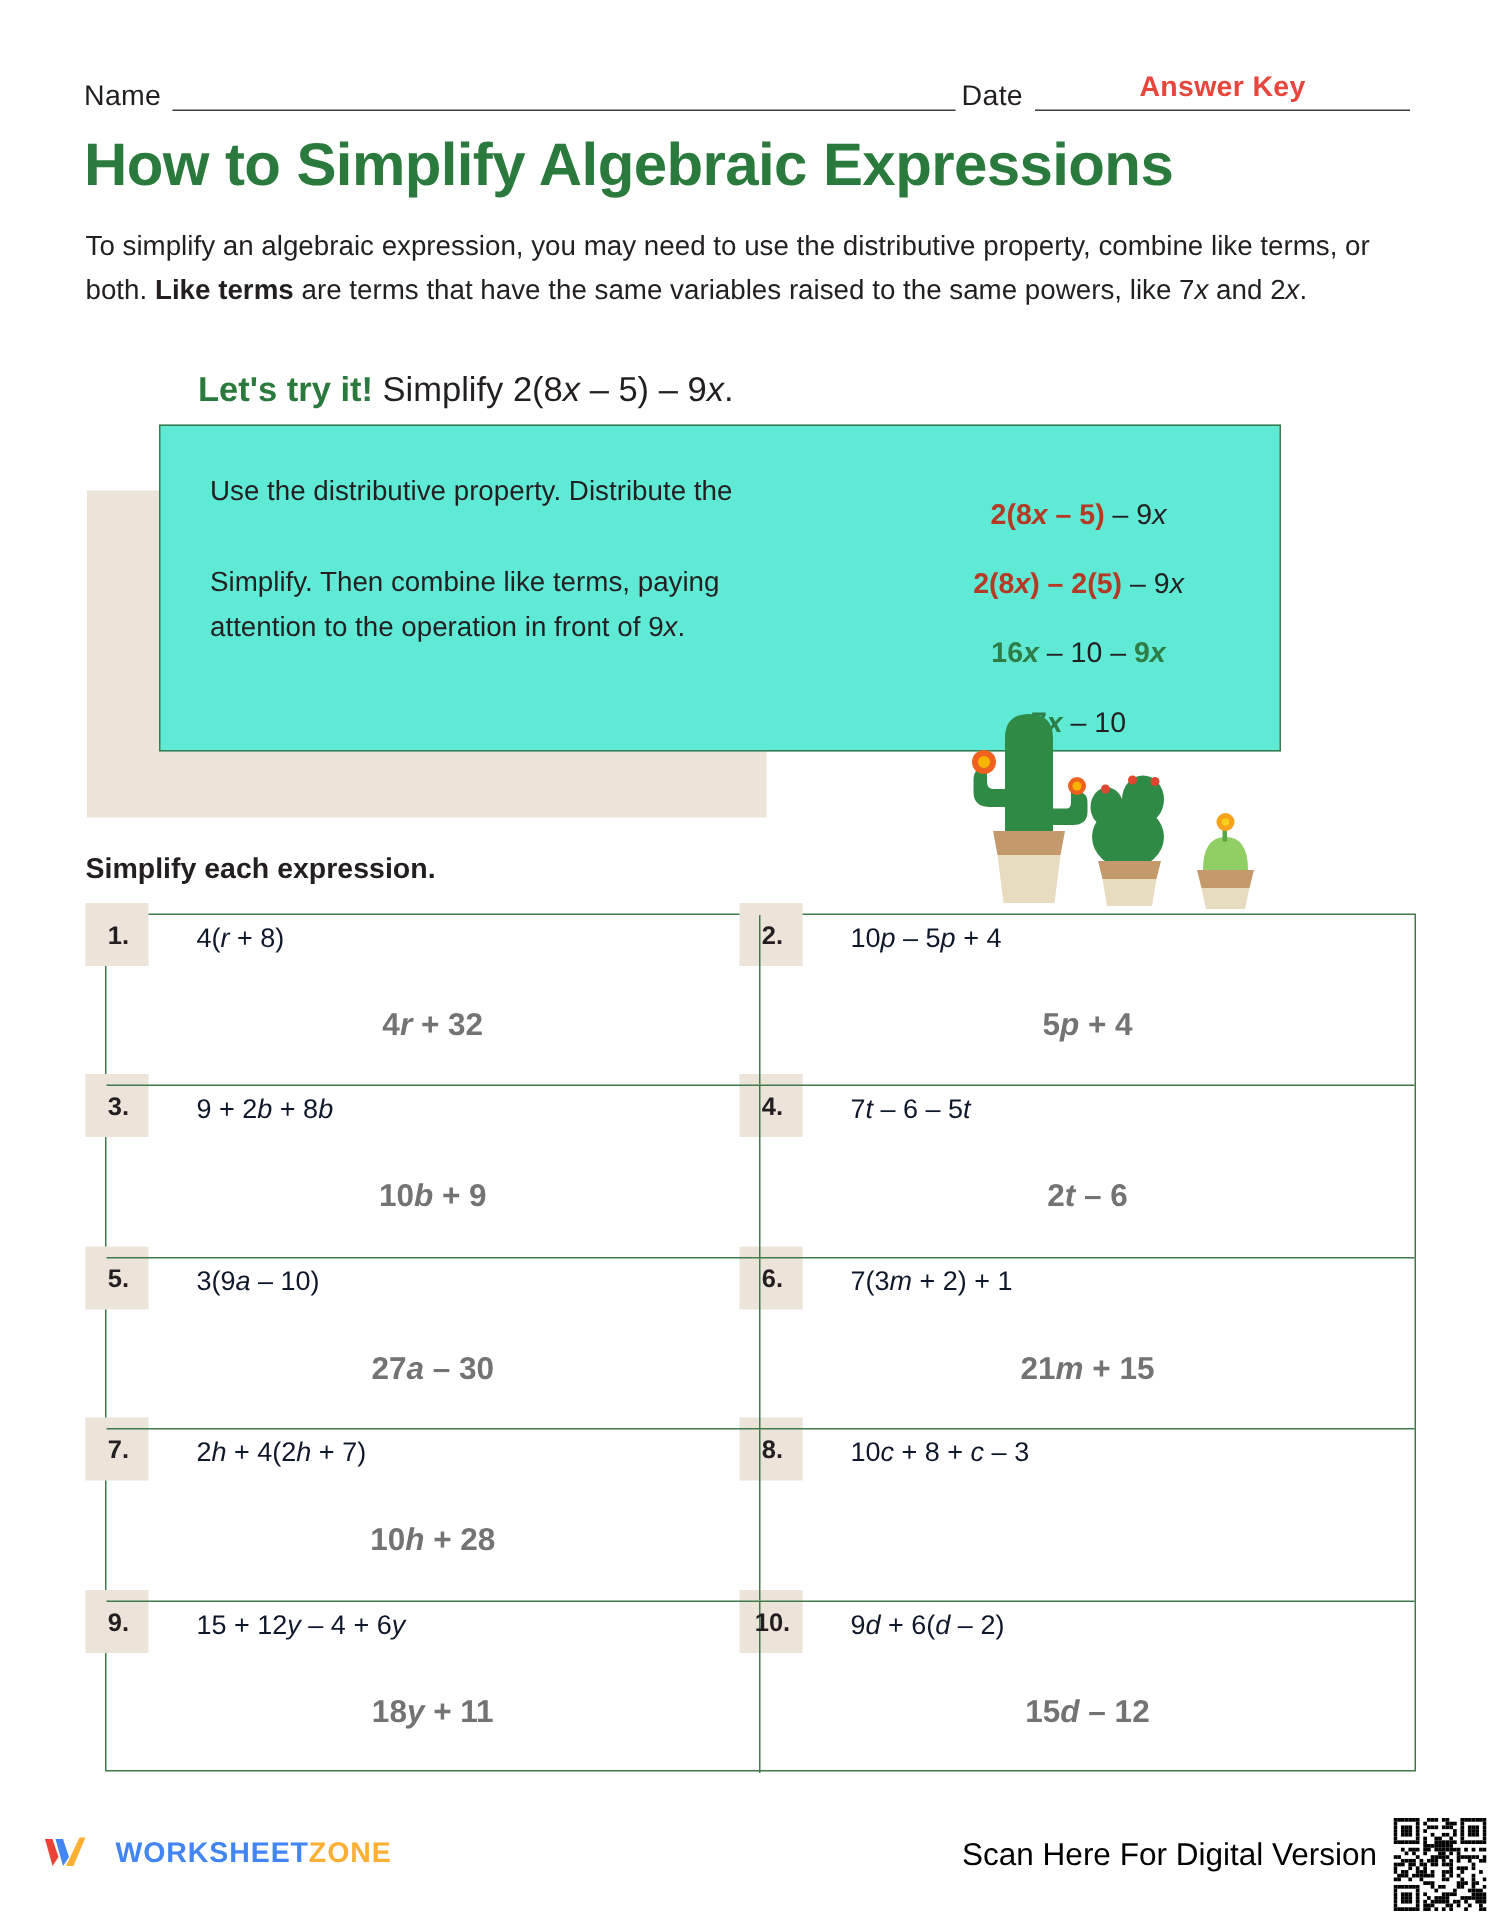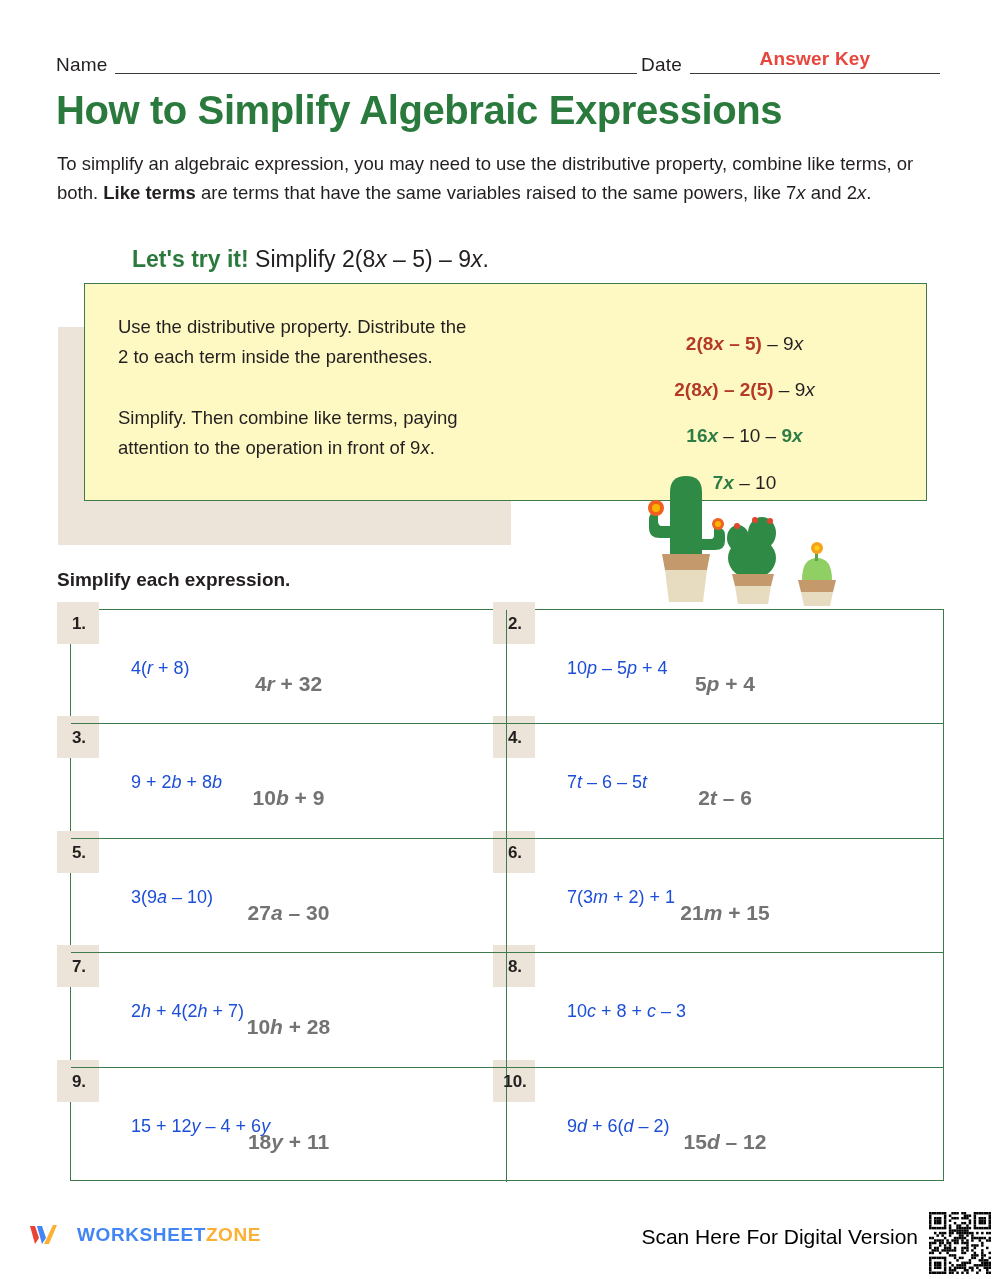--- a/index.html
+++ b/index.html
@@ -104,25 +104,25 @@
     top: 327px;
     width: 453px;
     height: 218px;
     background: #ece4d8;
     z-index: 1;
   }
 
   
   .example-box {
     position: absolute;
-    left: 84px;
+    left: 106px;
     top: 283px;
-    width: 843px;
+    width: 748px;
     height: 218px;
-    background: #fef9c3;
+    background: #5eead4;
     border: 1.6px solid #3f7a4c;
     box-sizing: border-box;
     z-index: 2;
   }
   .ex-grid {
     position: absolute;
     left: 0; top: 0; right: 0; bottom: 0;
     display: flex;
   }
   .ex-left {
@@ -222,23 +222,22 @@
     color: #231f20;
     line-height: 24px;
   }
   .qnum-txt.wide { left: -14px; width: 44px; }
 
   .qexpr {
     position: absolute;
     left: 60px;
     top: 5px;
     font-size: 18px;
-    color: #1d4ed8;
+    color: #0f172a;
     white-space: nowrap;
-    margin-top: 43px;
   }
   .qans {
     position: absolute;
     left: 0;
     right: 0;
     top: 62px;
     text-align: center;
     font-size: 21px;
     font-weight: 700;
     color: #737373;
@@ -302,21 +301,20 @@
   <span class="lead">Let's try it!</span><span> Simplify 2(8</span><i class="ital">x</i><span> – 5) – 9</span><i class="ital">x</i><span>.</span>
 </div>
 
 <div class="beige-block"></div>
 
 <div class="example-box">
   <div class="ex-grid">
     <div class="ex-left">
       <div class="ex-step">
         <span>Use the distributive property. Distribute the</span><br>
-        <span>2 to each term inside the parentheses.</span>
       </div>
       <div class="ex-step second">
         <span>Simplify. Then combine like terms, paying</span><br>
         <span>attention to the operation in front of 9<i class="ital">x</i>.</span>
       </div>
     </div>
     <div class="ex-right">
       <div class="ex-line l1">
         <span class="hl-red">2(8<i>x</i> – 5)</span><span> – 9<i>x</i></span>
       </div>

